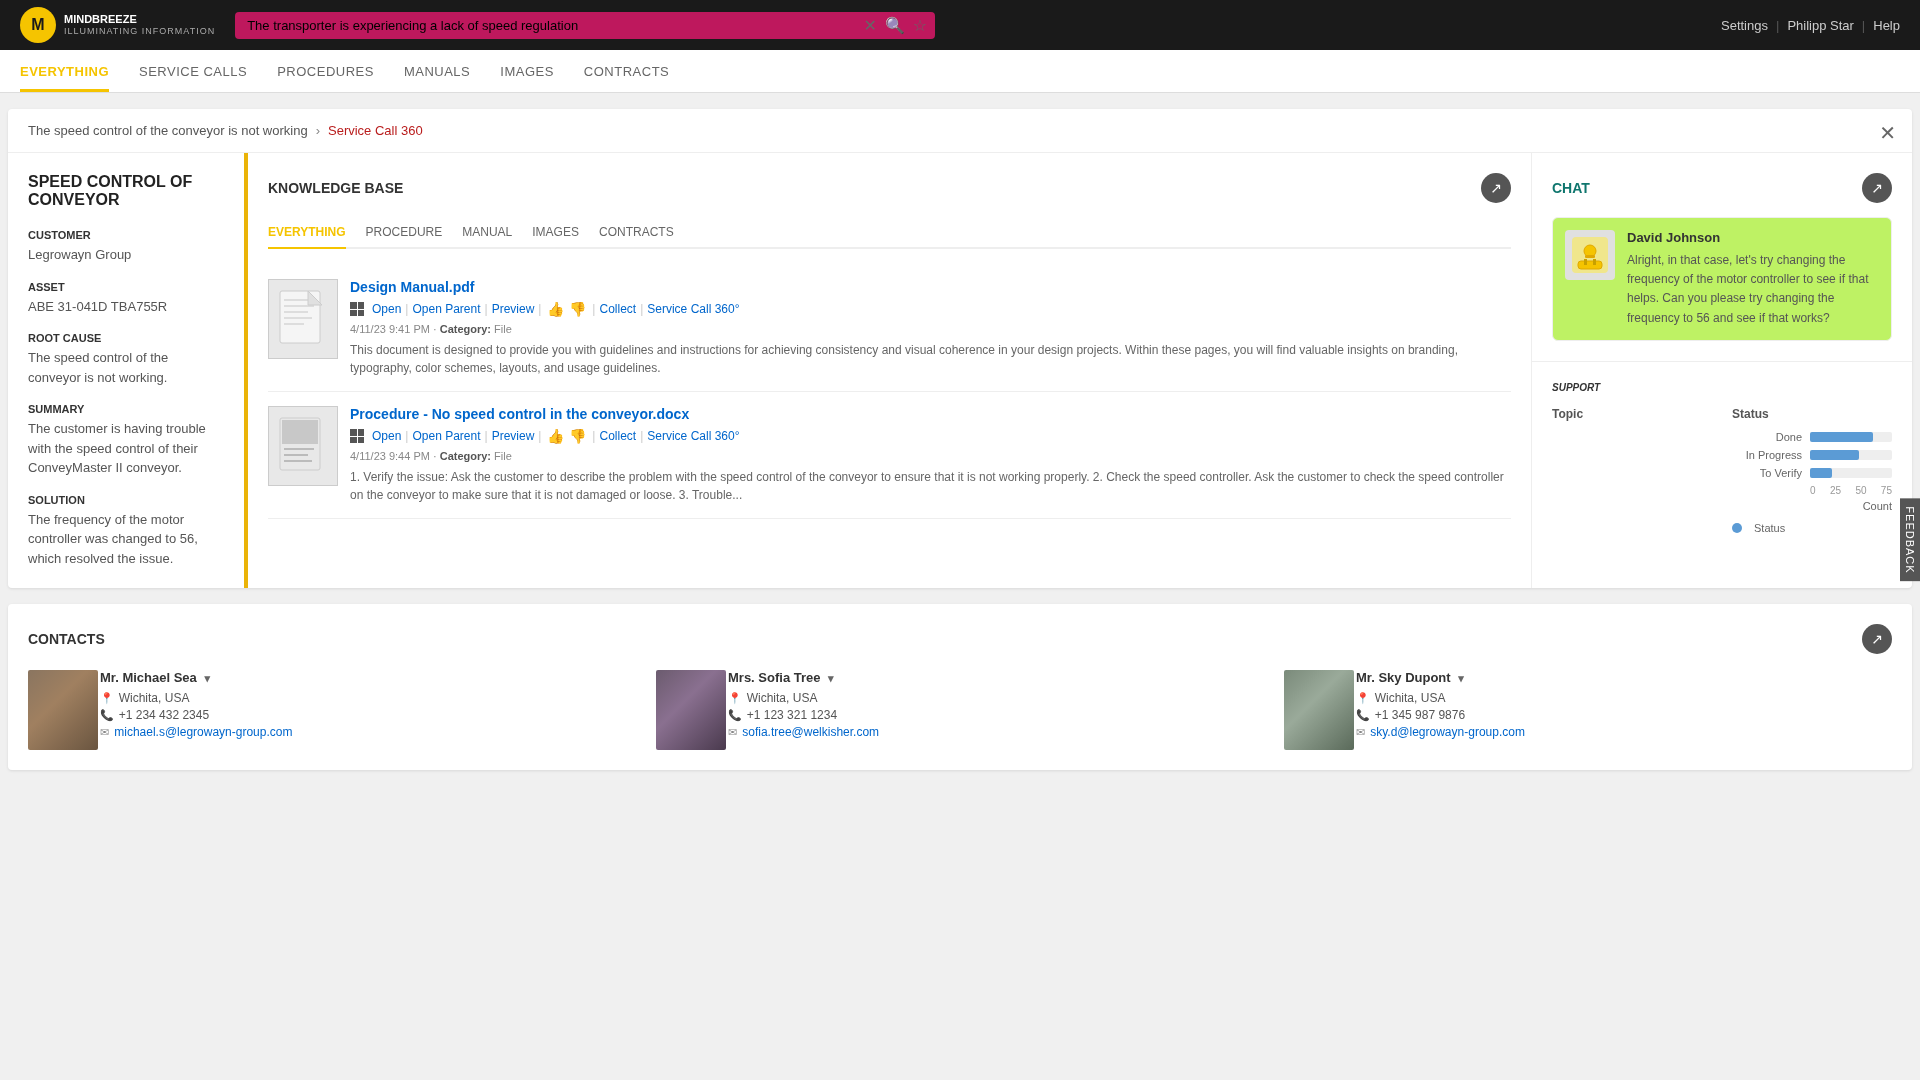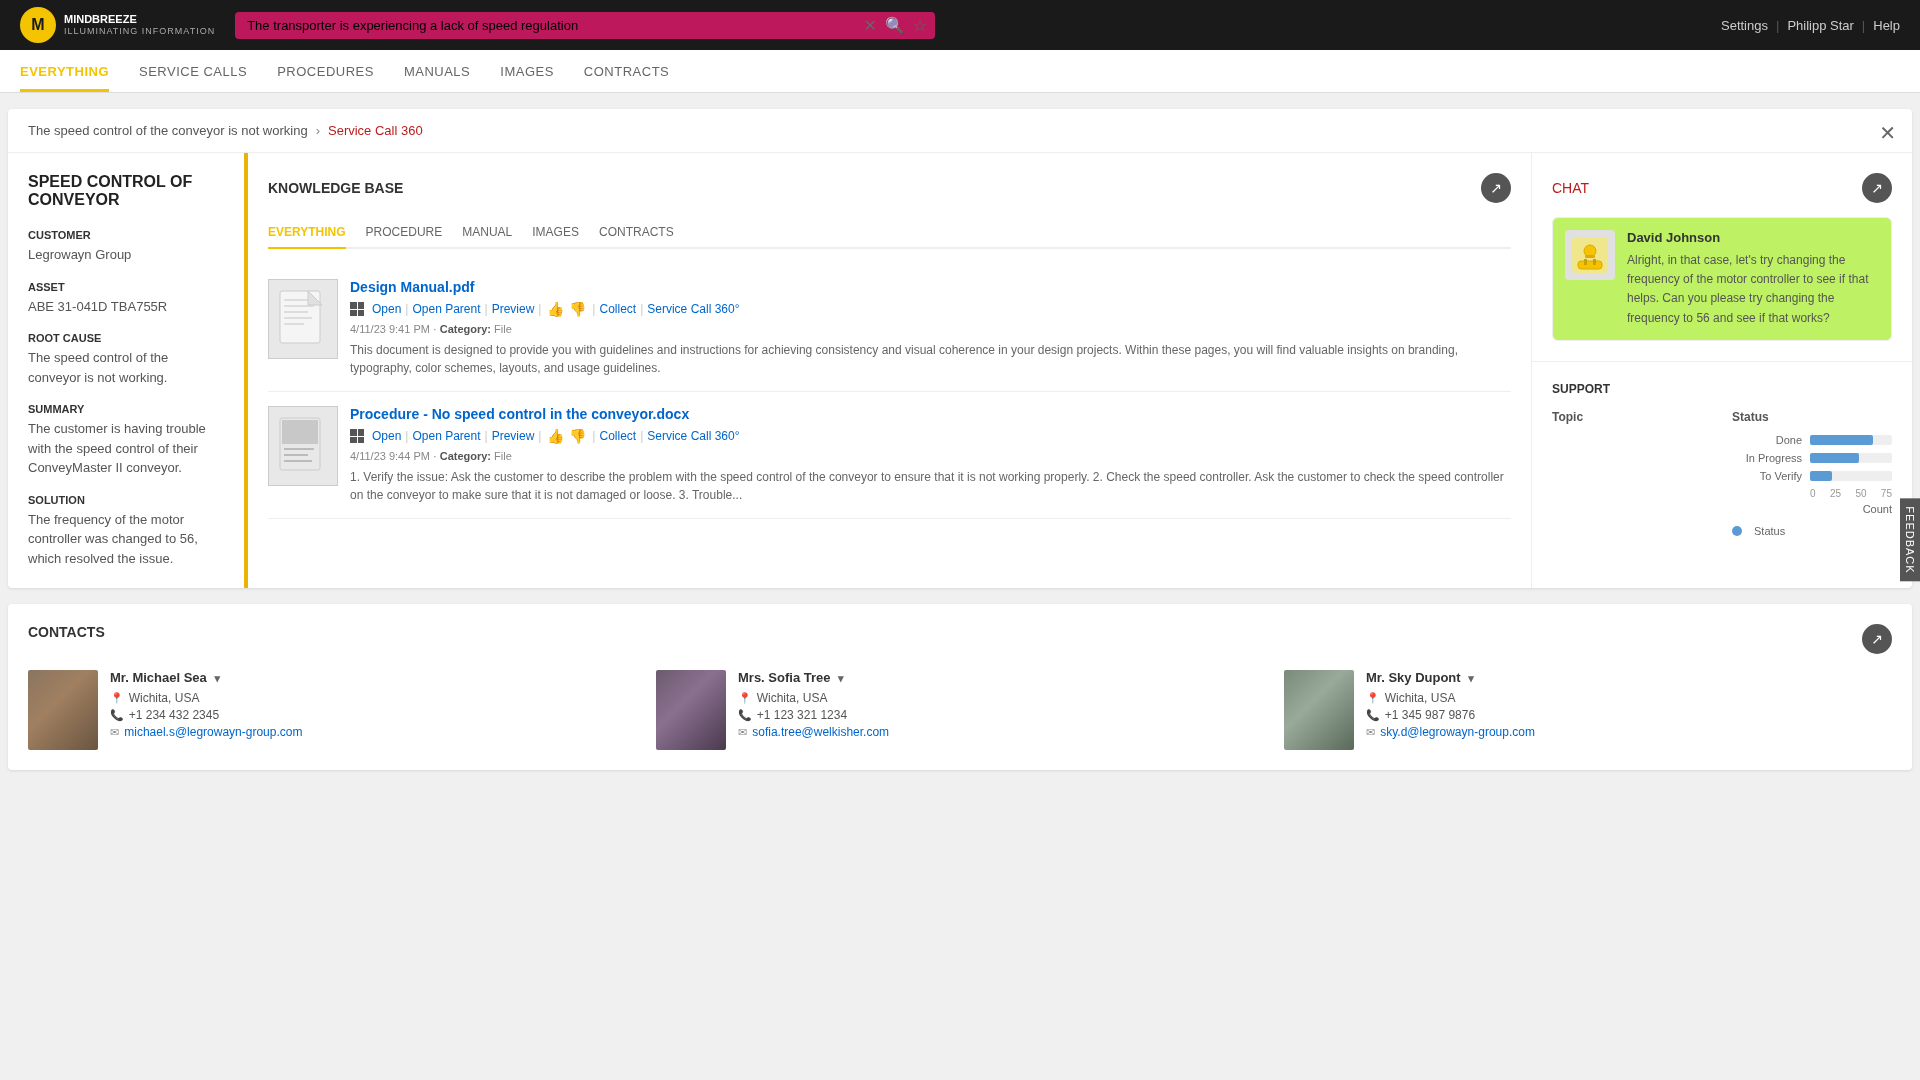--- a/index.html
+++ b/index.html
@@ -188,37 +188,37 @@
     .doc-actions .sep { color: #ccc; margin: 0 4px; }
     .doc-actions .thumb-btn { color: #888; cursor: pointer; font-size: 14px; margin: 0 2px; }
     .doc-meta { font-size: 11px; color: #888; margin-bottom: 6px; }
     .doc-meta strong { color: #555; }
     .doc-desc { font-size: 12px; color: #666; line-height: 1.5; }
 
     
     .right-panel { padding: 0; }
     .chat-section { padding: 20px; border-bottom: 1px solid #eee; }
     .chat-header { display: flex; justify-content: space-between; align-items: center; margin-bottom: 14px; }
-    .chat-title { font-size: 14px; font-weight: normal; color: #b91c1c; text-transform: uppercase; }
+    .chat-title { font-size: 14px; font-weight: bold; color: #0f766e; text-transform: uppercase; }
     .chat-bubble {
       background: #bef264; border: 1px solid #eee; border-radius: 6px;
       padding: 12px; display: flex; gap: 12px; align-items: flex-start;
     }
     .chat-avatar {
       width: 50px; height: 50px; flex-shrink: 0;
       background: #e0e0e0; border-radius: 4px;
       display: flex; align-items: center; justify-content: center;
     }
     .chat-avatar svg { width: 40px; height: 40px; }
     .chat-name { font-size: 13px; font-weight: bold; color: #333; margin-bottom: 6px; }
     .chat-text { font-size: 12px; color: #555; line-height: 1.6; }
 
     
     .support-section { padding: 20px; }
-    .support-title { font-size: 12px; font-weight: bold; color: #333; text-transform: uppercase; margin-bottom: 14px; }
+    .support-title { font-size: 10px; font-weight: bold; color: #333; text-transform: uppercase; margin-bottom: 14px; font-style: italic; }
     .support-charts { display: flex; gap: 20px; }
     .chart-col { flex: 1; }
     .chart-col-label { font-size: 12px; font-weight: bold; color: #555; margin-bottom: 10px; }
     .pie-chart-wrapper { display: flex; align-items: center; gap: 10px; }
     .legend { font-size: 11px; }
     .legend-item { display: flex; align-items: center; gap: 5px; margin-bottom: 4px; }
     .legend-dot { width: 10px; height: 10px; border-radius: 50%; flex-shrink: 0; }
     .bar-chart { }
     .bar-row { display: flex; align-items: center; gap: 8px; margin-bottom: 6px; font-size: 11px; color: #666; }
     .bar-row .bar-label { width: 70px; text-align: right; }
@@ -229,24 +229,24 @@
     .chart-footer .dot { width: 10px; height: 10px; border-radius: 50%; }
     .count-label { text-align: right; font-size: 11px; color: #666; margin-top: 4px; }
 
     
     .contacts-card {
       background: white;
       border-radius: 4px;
       box-shadow: 0 1px 3px rgba(0,0,0,0.1);
       padding: 20px;
     }
-    .contacts-header { display: flex; justify-content: space-between; align-items: flex-start; margin-bottom: 16px; }
+    .contacts-header { display: flex; justify-content: space-between; align-items: center; margin-bottom: 16px; }
     .contacts-title { font-size: 14px; font-weight: bold; color: #333; text-transform: uppercase; }
     .contacts-grid { display: grid; grid-template-columns: repeat(3, 1fr); gap: 20px; }
-    .contact-item { display: flex; gap: 12px; align-items: flex-start; }
+    .contact-item { display: flex; gap: 2px; align-items: flex-start; }
     .contact-photo {
       width: 70px; height: 80px; flex-shrink: 0;
       background: #ccc; overflow: hidden;
       border-radius: 2px;
     }
     .contact-photo-img {
       width: 100%; height: 100%;
       background-size: cover; background-position: center;
     }
     .contact-name { font-size: 13px; font-weight: bold; color: #333; margin-bottom: 6px; }

